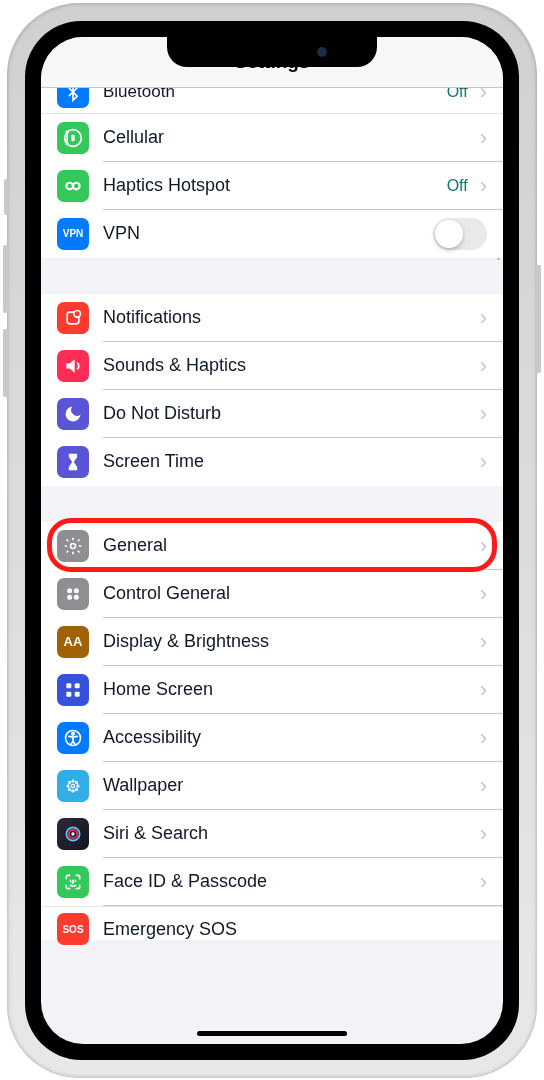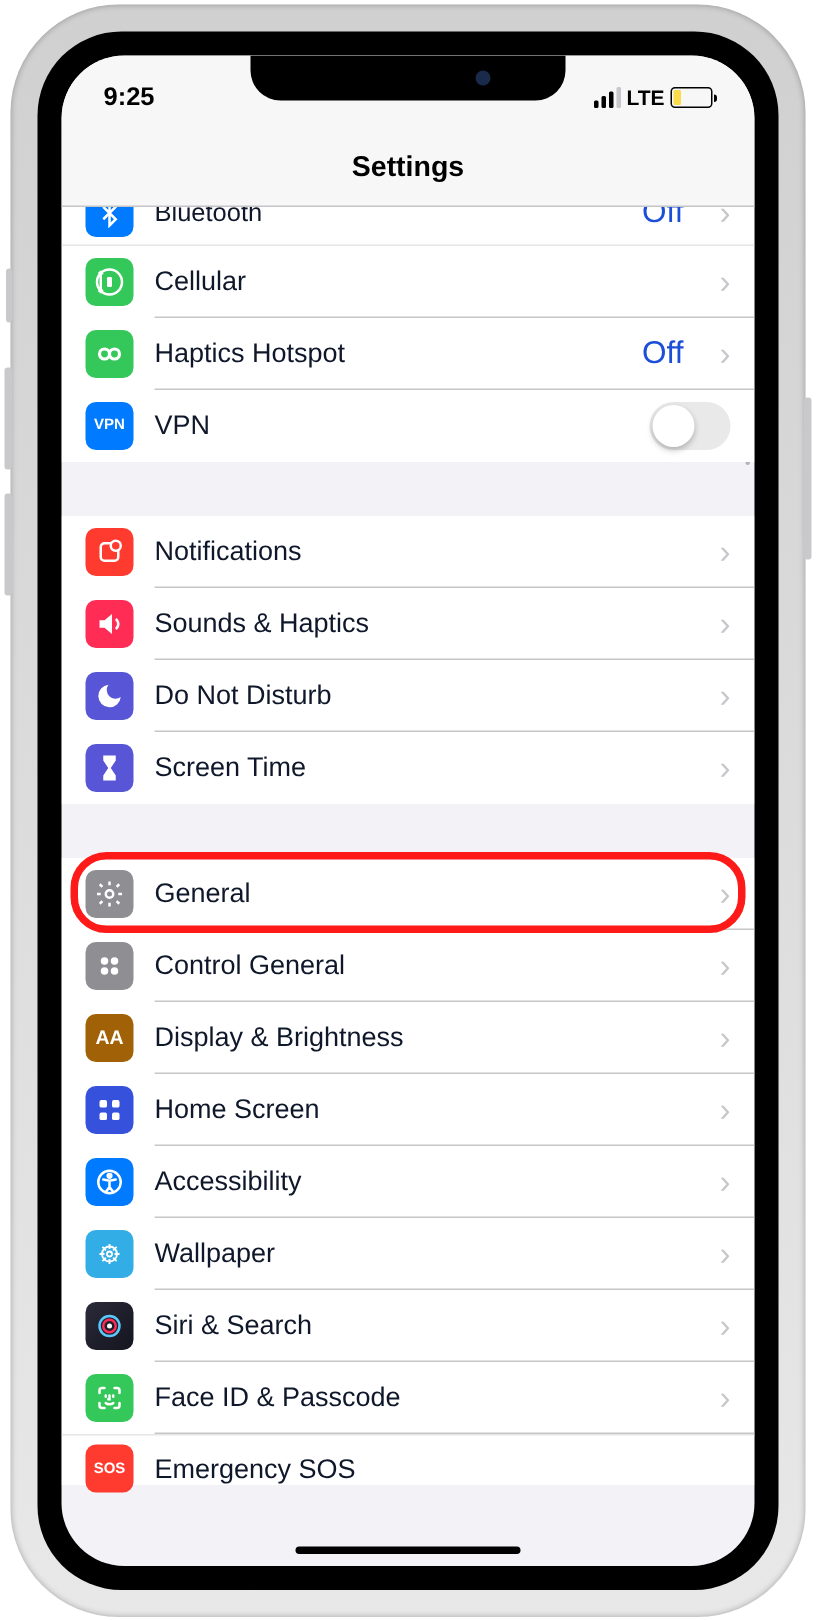--- a/index.html
+++ b/index.html
@@ -120,21 +120,21 @@
     .icon {
       width:32px;height:32px;border-radius:7px;
       display:flex;align-items:center;justify-content:center;
       color:#fff;font-size:14px;font-weight:700;
       margin-right:14px;
       flex-shrink:0;
     }
     .icon svg { width:20px;height:20px; }
     .icon.small-text{font-size:10px;}
     .label { flex:1; font-size:18px; color:#0f172a; }
-    .value { font-size:21px; color:#1d4ed8; margin-right:24px; }
+    .value { font-size:16px; color:#0f766e; margin-right:12px; }
     .chev { color:#c7c7cc; font-size:22px; line-height:1; }
     .toggle {
       width:54px;height:32px;background:#e9e9ea;border-radius:16px;position:relative;
     }
     .toggle::after{content:"";position:absolute;top:2px;left:2px;width:28px;height:28px;background:#fff;border-radius:50%;box-shadow:0 2px 4px rgba(0,0,0,.25);}
     .highlight {
       position:absolute;
       border:5px solid #ff1a1a;
       border-radius:24px;
       pointer-events:none;
@@ -159,35 +159,20 @@
 
 <div class="device">
   <span class="side-btn s1"></span>
   <span class="side-btn s2"></span>
   <span class="side-btn s3"></span>
   <span class="side-btn s4"></span>
   <div class="device-inner">
     <div class="screen">
       <div class="notch"></div>
 
-      <div class="status-bar">
-        <span>9:25</span>
-        <div class="status-right">
-          <div class="signal">
-              <span></span>
-              <span></span>
-              <span></span>
-              <span></span>
-            </div>
-          <span class="lte">LTE</span>
-          <div class="battery">
-              <div class="battery-fill"></div>
-            </div>
-        </div>
-      </div>
 
       <div class="nav-bar">Settings</div>
 
       <div class="content">
         <div class="scroll-ind"></div>
 
         <div class="row partial-top">
           <div class="icon" style="background:#007aff">
             <svg viewBox="0 0 24 24" fill="none" stroke="#fff" stroke-width="2">
                 <path d="M7 7l10 10-5 5V2l5 5L7 17"></path>

